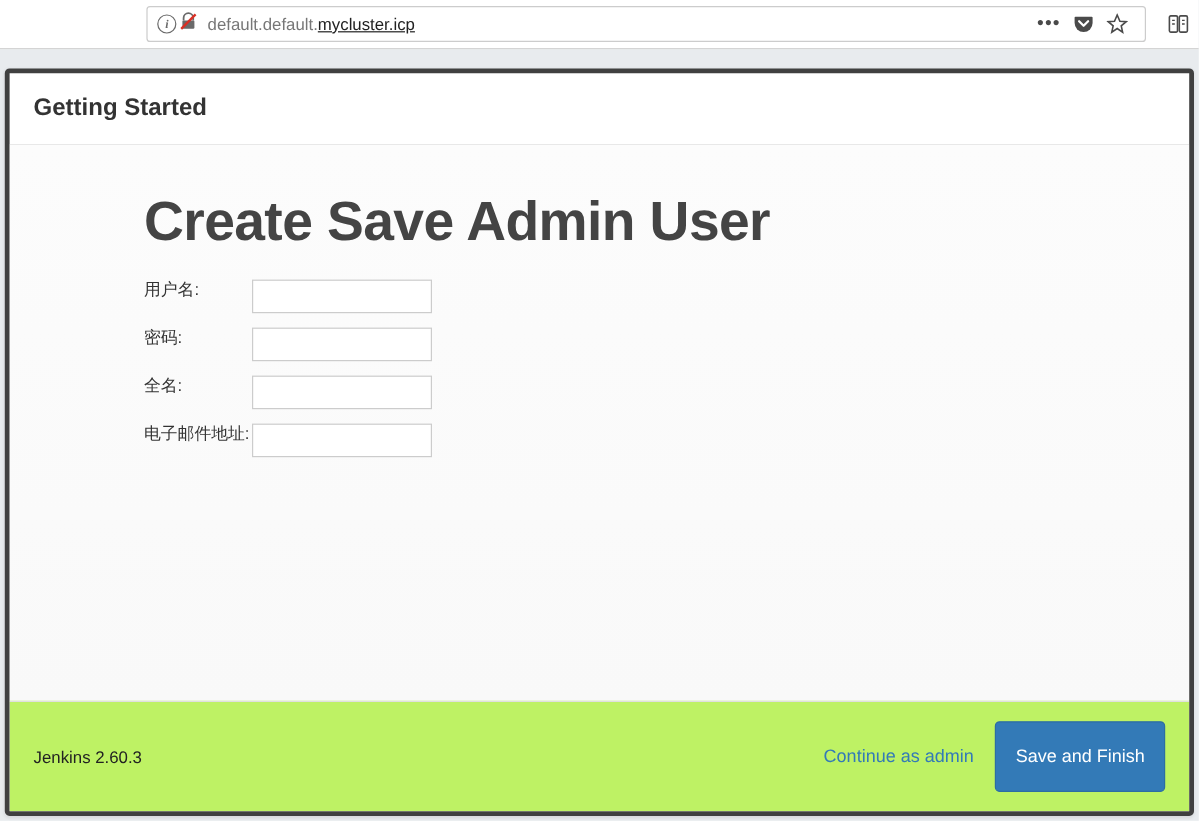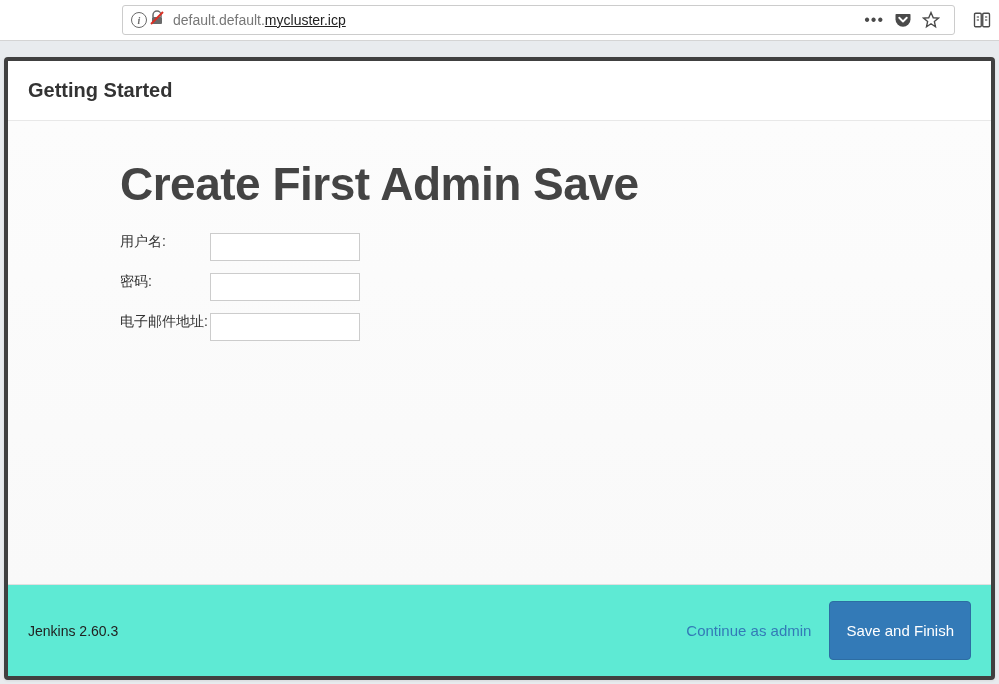--- a/index.html
+++ b/index.html
@@ -146,21 +146,21 @@
       padding: 2px 6px;
       font-size: 13px;
       background: #ffffff;
       margin-left: 2px;
     }
     .panel-footer {
       border-top: 1px solid #e0e0e0;
       padding: 16px 20px;
       display: flex;
       align-items: center;
-      background: #5eead4;
+      background: #bef264;
     }
     .version-text {
       font-size: 14px;
       color: #222222;
     }
     .footer-right {
       margin-left: auto;
       display: flex;
       align-items: center;
       gap: 18px;
@@ -218,33 +218,37 @@
     <line x1="16" y1="12" x2="19" y2="12" stroke="#4a4a4a" stroke-width="1.5"></line>
   </svg>
 </div>
 
 <div class="page-area">
   <div class="jenkins-panel">
     <div class="panel-header">
       <h2>Getting Started</h2>
     </div>
     <div class="panel-body">
-      <h1>Create First Admin Save</h1>
+      <h1>Create Save Admin User</h1>
 
       <div class="form-row">
         <label>用户名:</label>
         <input type="text" value="" style="">
       </div>
 
       <div class="form-row">
         <label>密码:</label>
         <input type="password" value="" style="">
       </div>
 
 
+      <div class="form-row">
+        <label>全名:</label>
+        <input type="text" value="" style="">
+      </div>
 
       <div class="form-row">
         <label>电子邮件地址:</label>
         <input type="text" value="" style="">
       </div>
     </div>
     <div class="panel-footer">
       <span class="version-text">Jenkins 2.60.3</span>
       <div class="footer-right">
         <span class="continue-link">Continue as admin</span>

